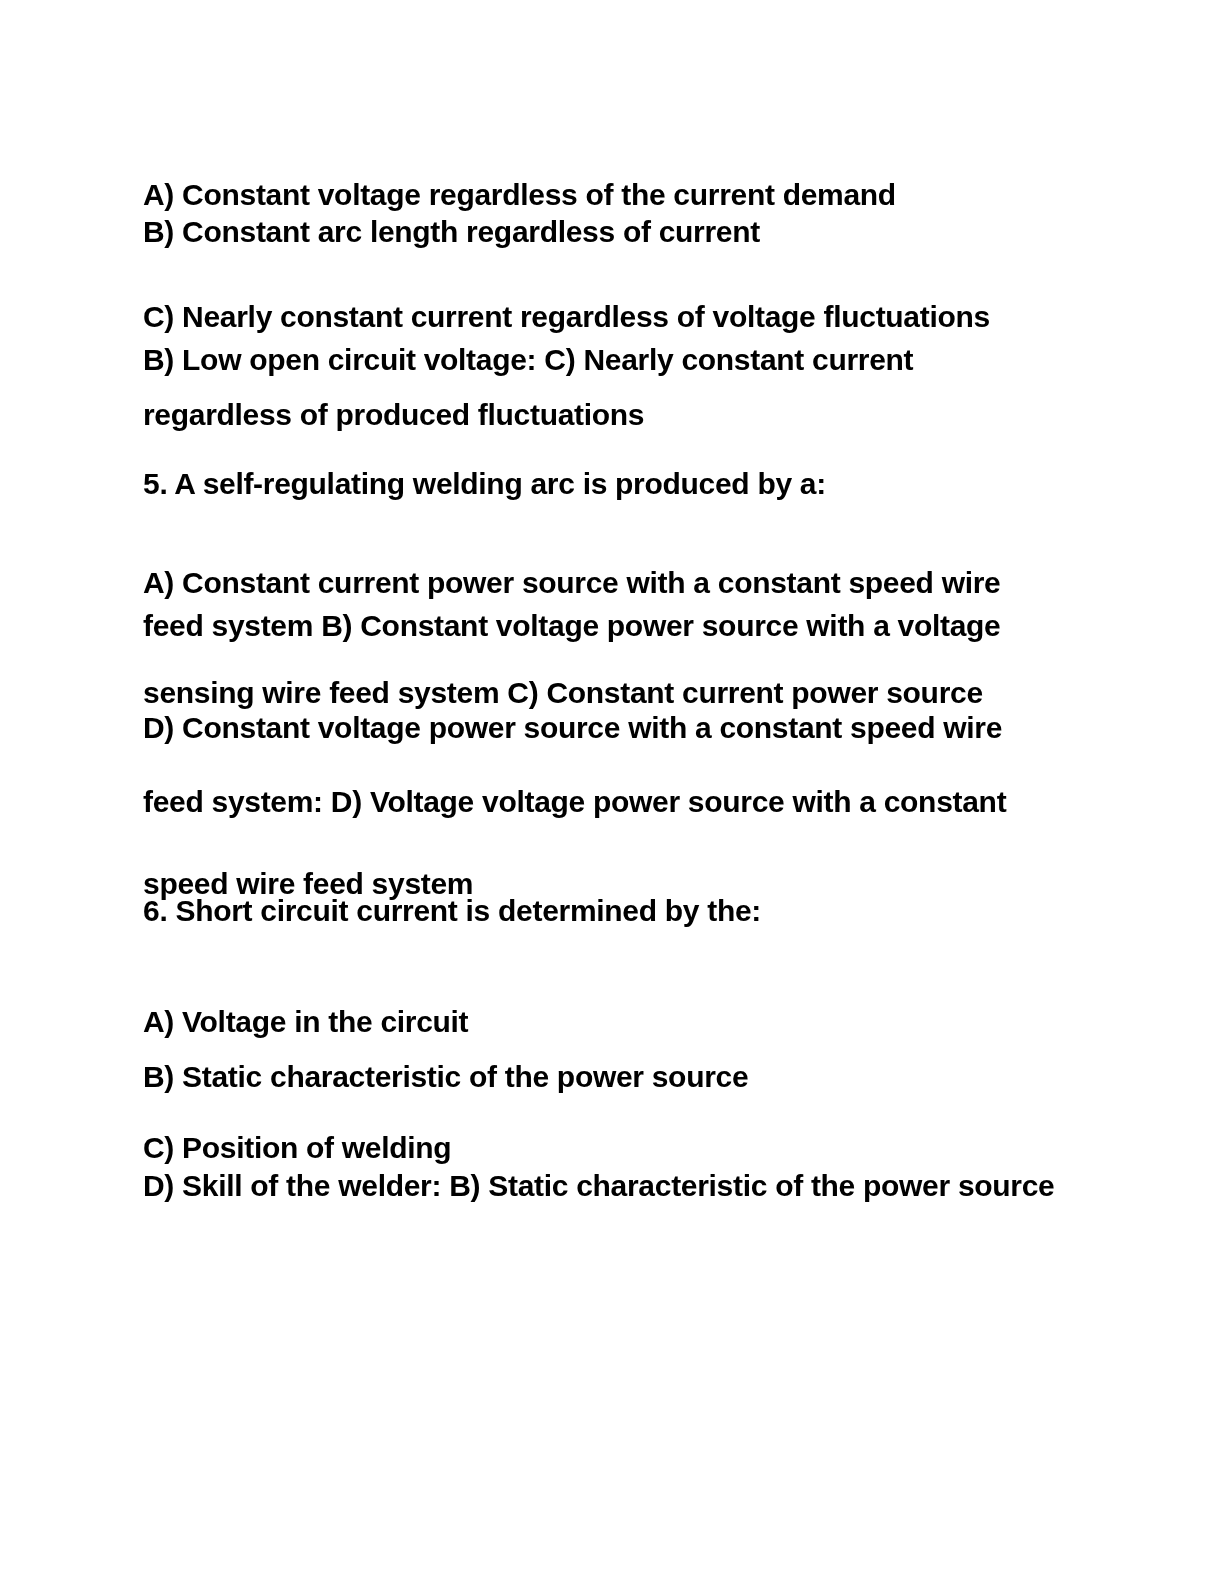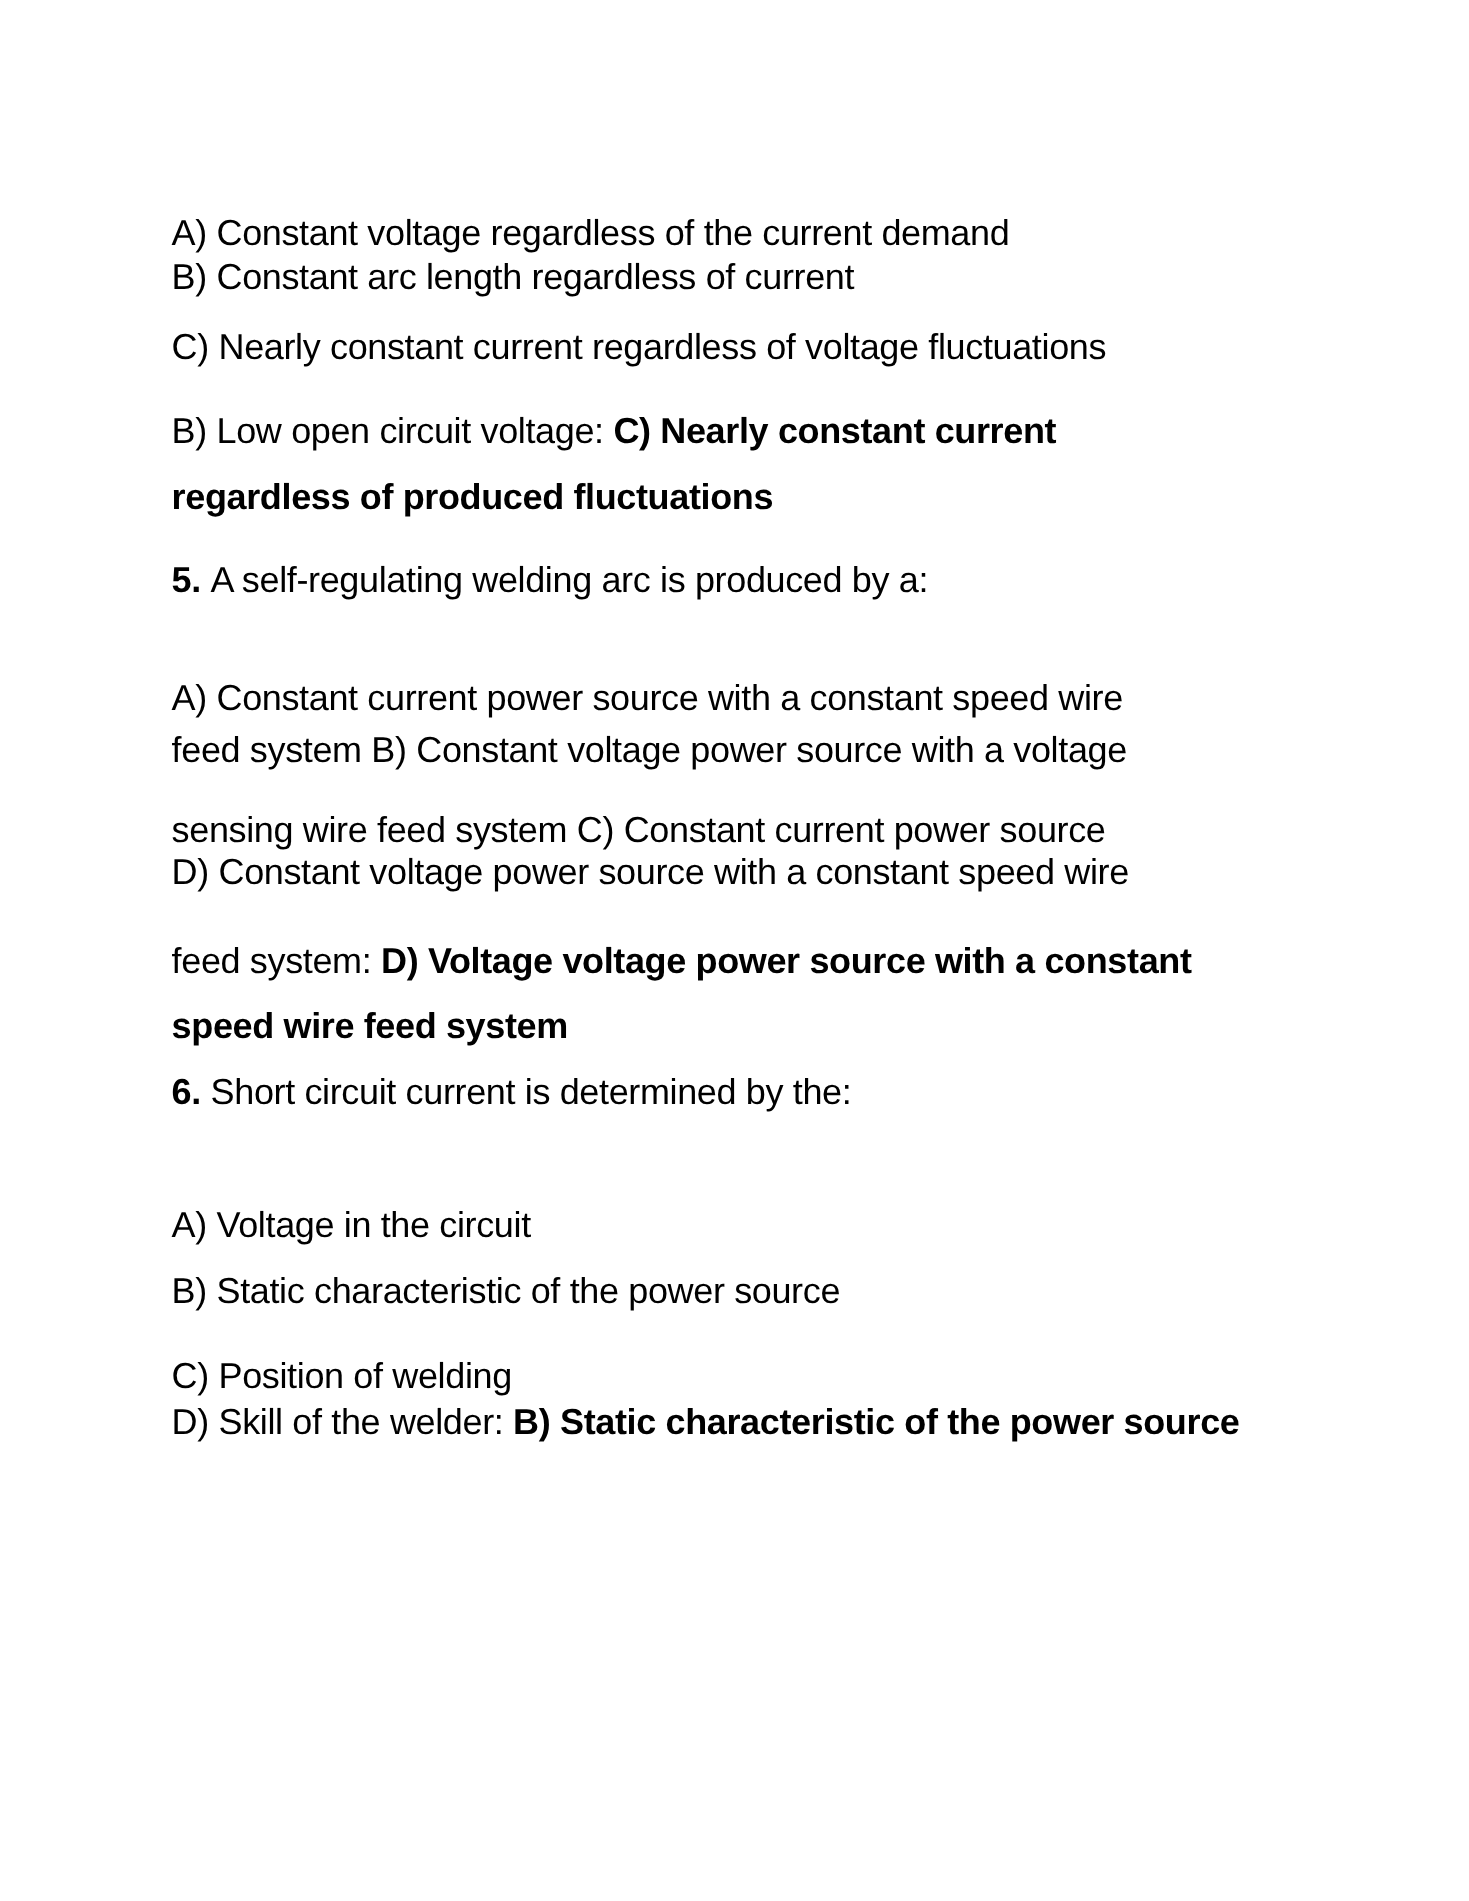--- a/index.html
+++ b/index.html
@@ -3,47 +3,47 @@
 <meta charset="utf-8">
 <style>
   html, body { margin: 0; padding: 0; background: #ffffff; }
   body { width: 1224px; height: 1584px; position: relative; overflow: hidden; }
   .page {
     position: absolute; left: 143px; top: 170px; width: 950px;
     font-family: "Liberation Sans", sans-serif;
     font-size: 30px; color: #000000; letter-spacing: -0.3px;
   }
   .line { position: absolute; left: 0; white-space: nowrap; line-height: 36px; }
-  .b { font-weight: normal; }
+  .b { font-weight: bold; }
   .n { font-weight: bold; }
 </style>
 </head>
 <body>
 
 <div class="page">
 
   <div class="line b" style="top:7px">A) Constant voltage regardless of the current demand</div>
   <div class="line b" style="top:44px">B) Constant arc length regardless of current</div>
-  <div class="line b" style="top:102px">C) Nearly constant current regardless of voltage fluctuations</div>
+  <div class="line b" style="top:129px">C) Nearly constant current regardless of voltage fluctuations</div>
   <div class="line" style="top:172px">
     <span class="b">B) Low open circuit voltage:</span><span class="n"> C) Nearly constant current</span>
   </div>
   <div class="line n" style="top:227px">regardless of produced fluctuations</div>
 
   <div class="line" style="top:296px">
     <span class="n">5. </span><span class="b">A self-regulating welding arc is produced by a:</span>
   </div>
   <div class="line b" style="top:395px">A) Constant current power source with a constant speed wire</div>
   <div class="line b" style="top:438px">feed system B) Constant voltage power source with a voltage</div>
   <div class="line b" style="top:505px">sensing wire feed system C) Constant current power source</div>
   <div class="line b" style="top:540px">D) Constant voltage power source with a constant speed wire</div>
   <div class="line" style="top:614px">
     <span class="b">feed system:</span><span class="n"> D) Voltage voltage power source with a constant</span>
   </div>
-  <div class="line n" style="top:668px">speed wire feed system</div>
+  <div class="line n" style="top:696px">speed wire feed system</div>
 
   <div class="line" style="top:723px">
     <span class="n">6. </span><span class="b">Short circuit current is determined by the:</span>
   </div>
   <div class="line b" style="top:834px">A) Voltage in the circuit</div>
   <div class="line b" style="top:889px">B) Static characteristic of the power source</div>
   <div class="line b" style="top:960px">C) Position of welding</div>
   <div class="line" style="top:998px">
     <span class="b">D) Skill of the welder:</span><span class="n"> B) Static characteristic of the power source</span>
   </div>

